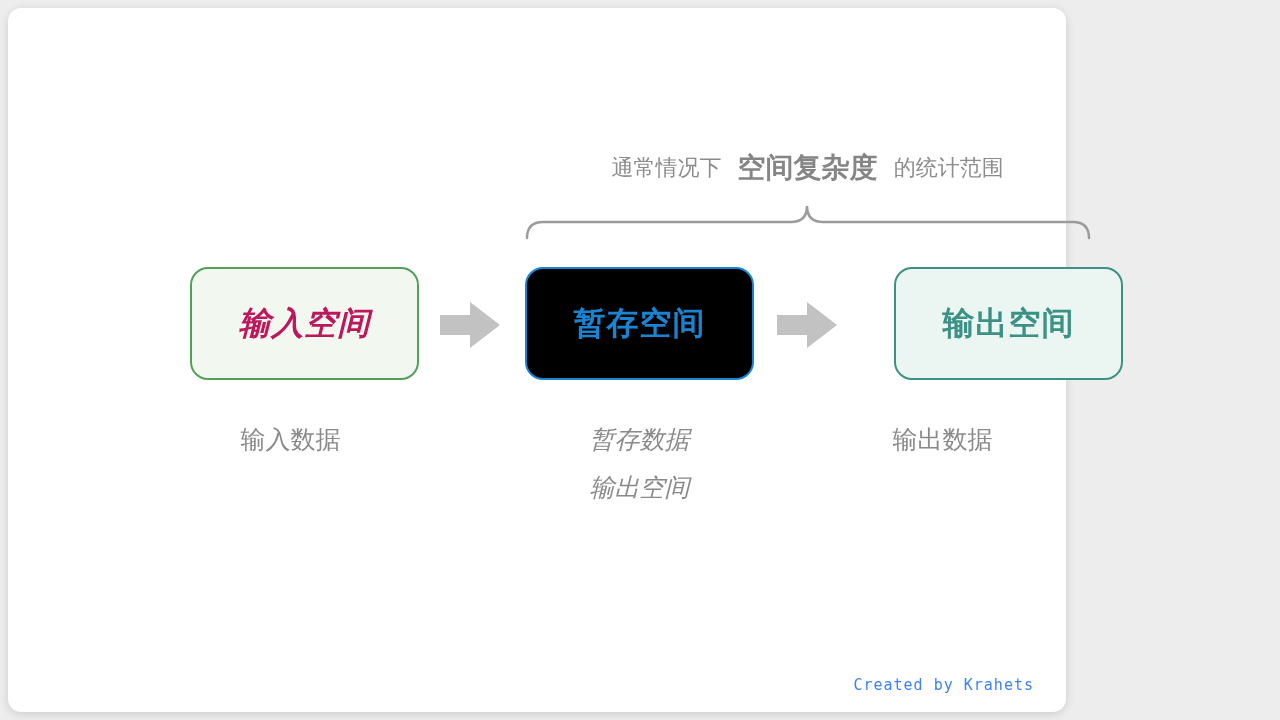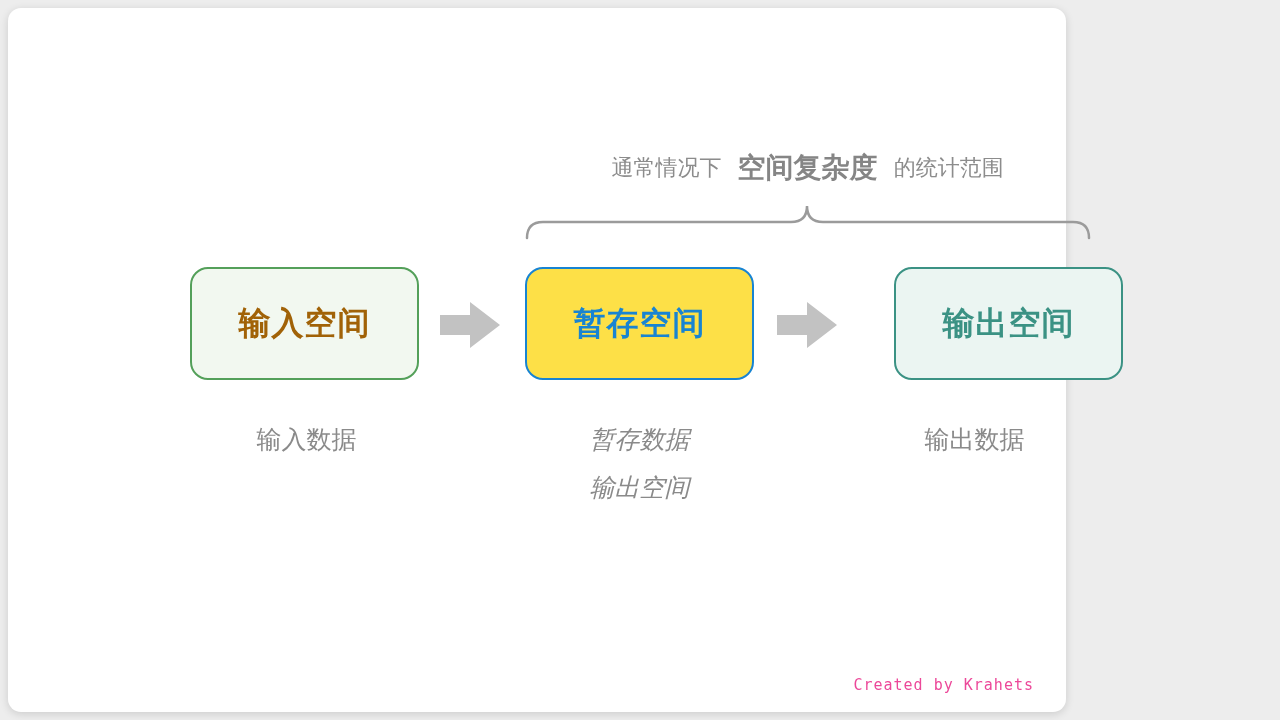--- a/index.html
+++ b/index.html
@@ -54,23 +54,23 @@
   .arrow1 { left: 432px; }
   .arrow2 { left: 769px; }
   .notes {
     position: absolute;
     top: 407px; width: 229px;
     text-align: center;
     font-size: 25px;
     line-height: 48px;
     white-space: nowrap;
   }
-  .notes1 { left: 184px; }
+  .notes1 { left: 168px; }
   .notes2 { left: 517px; font-style: italic; }
-  .notes3 { left: 852px; }
+  .notes3 { left: 820px; }
   .credit {
     position: absolute;
     right: 32px; bottom: 18px;
     font-family: "DejaVu Sans Mono", "Liberation Mono", monospace;
     font-size: 15px;
     letter-spacing: 1px;
   }
 </style>
 </head>
 <body style="background: rgb(237, 237, 237);">
@@ -82,25 +82,25 @@
     <span class="hl" style="color: rgb(133, 133, 133);">空间复杂度</span>
     <span>的统计范围</span>
   </div>
 
   <div class="brace-wrap">
     <svg width="585" height="50" viewBox="0 0 585 50">
       <path d="M 12,43 Q 12,27 28,27 L 276,27 Q 292,27 292,11 Q 292,27 308,27 L 558,27 Q 574,27 574,43" fill="none" stroke-width="2.5" stroke-linecap="round" stroke="#9b9b9b"></path>
     </svg>
   </div>
 
-  <div class="box box1" style="color: #a16207; border-color: rgb(84, 160, 90); background-color: rgb(242, 248, 240);">
+  <div class="box box1" style="color: #be185d; border-color: rgb(84, 160, 90); background-color: rgb(242, 248, 240); font-style: italic;">
     <span>输入空间</span>
   </div>
 
-  <div class="box box2" style="color: rgb(24, 132, 210); border-color: rgb(24, 132, 210); background-color: #fde047;">
+  <div class="box box2" style="color: rgb(24, 132, 210); border-color: rgb(24, 132, 210); background-color: #000000;">
     <span>暂存空间</span>
   </div>
 
   <div class="box box3" style="color: rgb(59, 146, 132); border-color: rgb(59, 146, 132); background-color: rgb(235, 245, 242);">
     <span>输出空间</span>
   </div>
 
   <div class="arrow arrow1">
     <svg width="60" height="50" viewBox="0 0 60 50">
       <polygon points="0,15 30,15 30,2 60,25 30,48 30,35 0,35" fill="#c2c2c2"></polygon>
@@ -118,15 +118,15 @@
 
   <div class="notes notes2" style="color: rgb(138, 138, 138);">
     <div>暂存数据</div>
     <div>输出空间</div>
   </div>
 
   <div class="notes notes3" style="color: rgb(138, 138, 138);">
     <div>输出数据</div>
   </div>
 
-  <div class="credit" style="color: #ec4899; margin-left: 7px;">Created by Krahets</div>
+  <div class="credit" style="color: #3b82f6; margin-left: 7px;">Created by Krahets</div>
 
 </div>
 
 </body></html>

